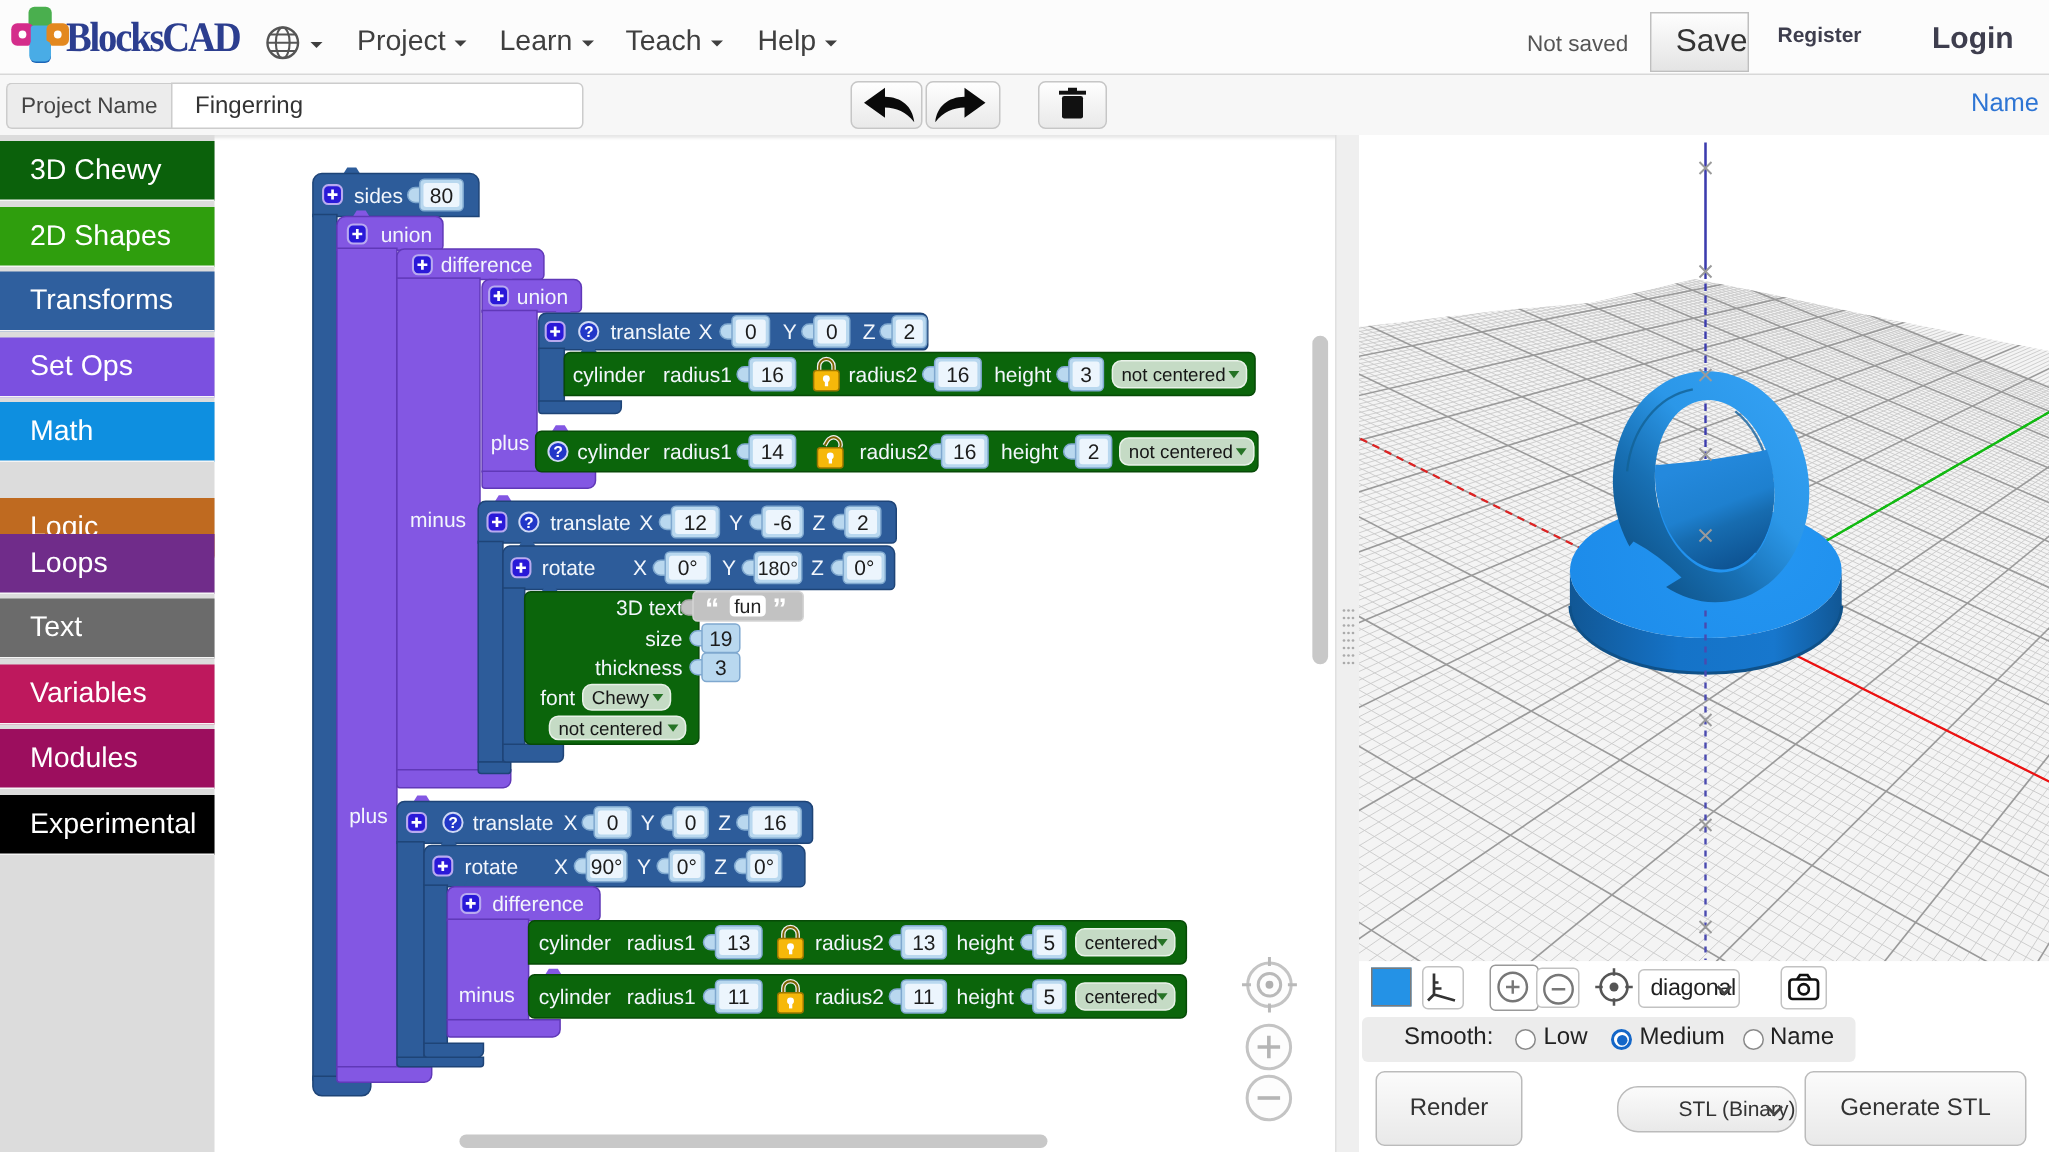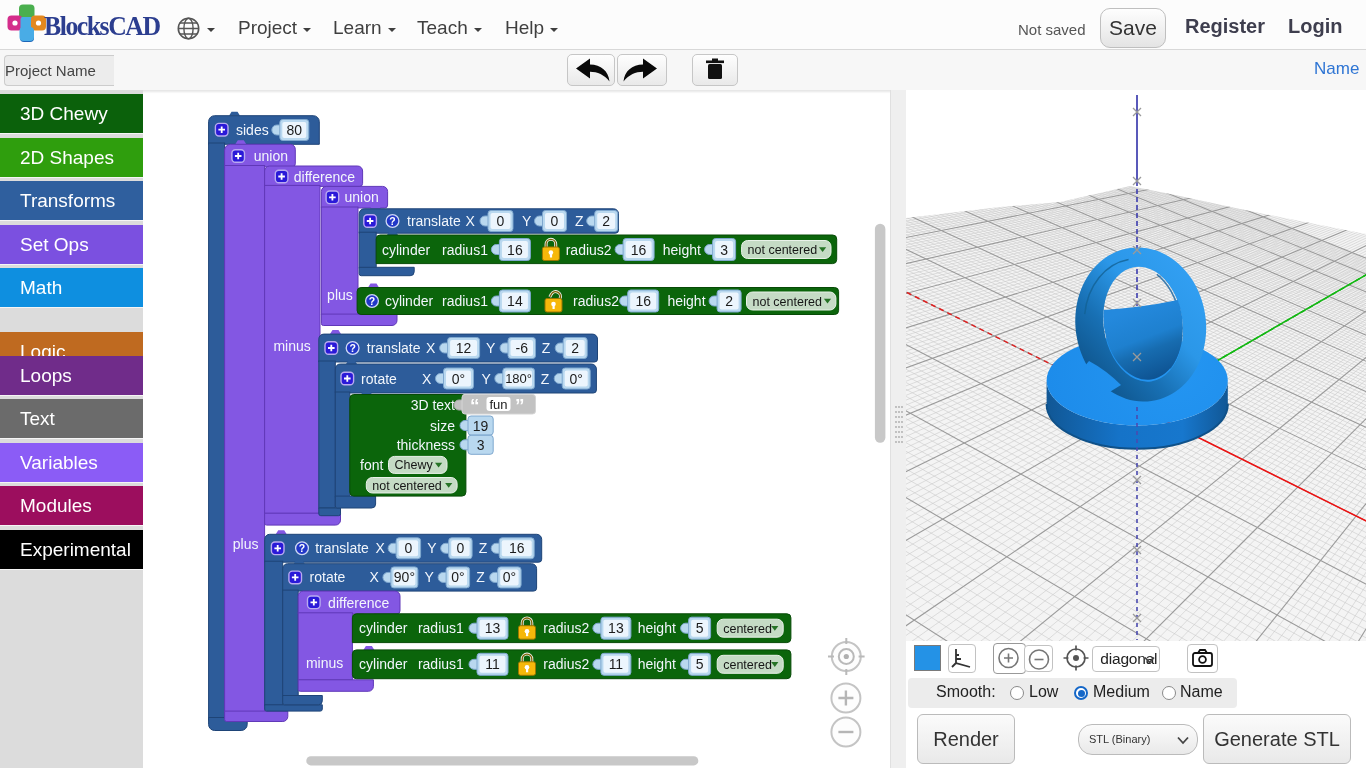--- a/index.html
+++ b/index.html
@@ -1,34 +1,34 @@
 <!DOCTYPE html>
 <html><head><meta charset="utf-8"><style>
 * { margin:0; padding:0; box-sizing:border-box; }
 html,body { width:1366px; height:768px; overflow:hidden; font-family:"Liberation Sans", sans-serif; background:#fff; }
 .abs { position:absolute; }
 #navbar { left:0; top:0; width:1366px; height:50px; background:#fcfcfc; border-bottom:1px solid #d8d8d8;padding-left:44px; }
 .menuitem { position:absolute; top:17px; font-size:19px; color:#3f3f3f; }
 .caret { display:inline-block; width:0; height:0; border-left:4.5px solid transparent; border-right:4.5px solid transparent; border-top:4.5px solid #3f3f3f; vertical-align:middle; margin-left:6px; margin-top:2px; }
 #bar2 { left:0; top:50px; width:1366px; height:40px; background:#f7f7f7; box-shadow:0 2px 2px rgba(0,0,0,0.10); }
-#pnlabel { left:4px; top:5px; width:110px; height:31px; background:#ececec; border:1px solid #ccc; border-right:none; border-radius:4px 0 0 4px; font-size:15px; color:#444; line-height:29px; }
+#pnlabel { left:4px; top:5px; width:110px; height:31px; background:#ececec; border:1px solid #ccc; border-right:none; border-radius:4px 0 0 4px; font-size:15px; color:#444; text-align:center; line-height:29px; }
 #pninput { left:114px; top:5px; width:275px; height:31px; background:#fff; border:1px solid #ccc; border-radius:0 4px 4px 0; font-size:16px; color:#333; line-height:29px; padding-left:15px; }
 .tbtn { position:absolute; top:4px; height:32px; background:linear-gradient(#fefefe,#e9e9e9); border:1px solid #c6c6c6; border-radius:5px; }
 #tabblocks { left:1222px; top:3px; width:75px; height:31px; background:#e8e8e8; border-radius:4px; font-size:17px; color:#333; text-align:center; line-height:31px;margin-top:42px; }
 #tabcode { left:1314px; top:3px; width:40px; height:31px; font-size:17px; color:#2e75d4; text-align:center; line-height:31px; }
 #toolbox { left:0; top:90px; width:143px; height:678px; background:#dcdcdc; }
 .cat { position:absolute; left:0; width:143px; height:40px; color:#fff; font-size:19px; line-height:40px; padding-left:20px; border-bottom:1px solid #f5f5f5; }
 #divider { left:890px; top:90px; width:16px; height:678px; background:#efefef; border-left:1px solid #e0e0e0; }
 #viewport { left:906px; top:90px; width:460px; height:551px; background:#fff; overflow:hidden; }
 
 .ctl { position:absolute; background:#fff; border:1px solid #c2c2c2; border-radius:4px; }
 #smoothbar { left:908px; top:678px; width:329px; height:30px; background:#ececec; border-radius:4px; }
 .radlab { position:absolute; top:5px; font-size:16px; color:#222; }
 .radio { position:absolute; top:8px; width:14px; height:14px; border-radius:50%; background:#fff; border:1px solid #8a8a8a; }
-.bigbtn { position:absolute; background:linear-gradient(#fbfbfb,#e9e9e9); border:1px solid #bbb; border-radius:6px; font-size:20px; color:#333; text-align:center; }
+.bigbtn { position:absolute; background:linear-gradient(#fbfbfb,#e9e9e9); border:1px solid #bbb; border-radius:6px; font-size:16px; color:#333; text-align:center; }
 </style></head>
 <body>
 
 <div class="abs" id="navbar">
   <svg class="abs" style="left:7px;top:4px" width="40" height="42" viewBox="0 0 40 42">
     <rect x="13" y="14" width="14" height="24" rx="4" fill="#1d66b8"></rect>
     <rect x="12" y="0.5" width="15.5" height="15" rx="4" fill="#4aaf4e"></rect>
     <rect x="0.5" y="11.5" width="15" height="15" rx="4" fill="#d42d8b"></rect>
     <circle cx="8" cy="19" r="2.6" fill="#fff"></circle>
     <rect x="13.5" y="13" width="13" height="14" rx="2" fill="#49ace6"></rect>
@@ -41,27 +41,28 @@
     <circle cx="11.5" cy="11.5" r="10.2" fill="none" stroke="#555" stroke-width="1.6"></circle>
     <ellipse cx="11.5" cy="11.5" rx="4.6" ry="10.2" fill="none" stroke="#555" stroke-width="1.4"></ellipse>
     <path d="M1.3 11.5 h20.4 M2.6 6 h17.8 M2.6 17 h17.8" stroke="#555" stroke-width="1.4" fill="none"></path>
   </svg>
   <span class="caret abs" style="left:201px;top:26px"></span>
   <div class="menuitem" style="left:238px">Project<span class="caret"></span></div>
   <div class="menuitem" style="left:333px">Learn<span class="caret"></span></div>
   <div class="menuitem" style="left:417px">Teach<span class="caret"></span></div>
   <div class="menuitem" style="left:505px">Help<span class="caret"></span></div>
   <div class="abs" style="left:1018px;top:21px;font-size:15px;color:#555">Not saved</div>
-  <div class="abs" style="left:1100px;top:8px;width:66px;height:40px;background:linear-gradient(#fefefe,#e4e4e4);border:1px solid #bfbfbf;border-radius:10px;font-size:21px;color:#333;text-align:center;line-height:38px">Save</div>
-  <div class="abs" style="left:1185px;top:15px;font-size:20px;font-weight:bold;color:#3e3e4e">Register</div>
+  <div class="abs" style="left:1100px;top:8px;width:66px;height:40px;background:linear-gradient(#fefefe,#e4e4e4);border:1px solid #bfbfbf;border-radius:0;font-size:21px;color:#333;text-align:right;line-height:38px">Save</div>
+  <div class="abs" style="left:1185px;top:15px;font-size:14px;font-weight:bold;color:#3e3e4e">Register</div>
   <div class="abs" style="left:1288px;top:15px;font-size:20px;font-weight:bold;color:#3e3e4e">Login</div>
 </div>
 
 <div class="abs" id="bar2">
   <div class="abs" id="pnlabel">Project Name</div>
+  <div class="abs" id="pninput">Fingerring</div>
   <div class="tbtn" style="left:567px;width:48px">
     <svg width="46" height="30" viewBox="0 0 46 30">
         <path d="M8 13.5 L22 3.5 V9.5 C33 9.7 40.5 16 41.5 26.5 C36 19.5 29.5 16.8 22 16.7 V23.5 Z" fill="#0a0a0a"></path>
       </svg>
   </div>
   <div class="tbtn" style="left:617px;width:50px">
     <svg width="48" height="30" viewBox="0 0 48 30" style="transform:scaleX(-1)">
         <path d="M9 13.5 L23 3.5 V9.5 C34 9.7 41.5 16 42.5 26.5 C37 19.5 30.5 16.8 23 16.7 V23.5 Z" fill="#0a0a0a"></path>
       </svg>
   </div>
@@ -78,21 +79,21 @@
 
 <div class="abs" id="toolbox"></div>
 <div class="cat abs" style="top:94px;background:#0b610b">3D Chewy</div>
 <div class="cat abs" style="top:137.6px;background:#2f9e0d">2D Shapes</div>
 <div class="cat abs" style="top:181.2px;background:#2f5f9e">Transforms</div>
 <div class="cat abs" style="top:224.79999999999998px;background:#7b50e0">Set Ops</div>
 <div class="cat abs" style="top:268.4px;background:#0e8fe0">Math</div>
 <div class="cat abs" style="top:332px;background:#bf6a20">Logic</div>
 <div class="cat abs" style="top:355.6px;background:#702c8a">Loops</div>
 <div class="cat abs" style="top:399.20000000000005px;background:#6b6b6b">Text</div>
-<div class="cat abs" style="top:442.80000000000007px;background:#8b5cf6">Variables</div>
+<div class="cat abs" style="top:442.80000000000007px;background:#be185d">Variables</div>
 <div class="cat abs" style="top:486.4000000000001px;background:#9c0e5e">Modules</div>
 <div class="cat abs" style="top:530.0000000000001px;background:#000000">Experimental</div>
 
 <svg class="abs" style="left:143px;top:90px" width="747" height="678" viewBox="143 90 747 678">
 <path d="M229 115.7 l2.5 -4 h6 l2.5 4 z" fill="#2d5c9a"></path>
     <path d="M214.6 115.7 H313.3 A6 6 0 0 1 319.3 121.7 V144.3 H208.6 V121.7 A6 6 0 0 1 214.6 115.7 Z" fill="#2d5c9a" stroke="#1e4477" stroke-width="1"></path>
     <rect x="208.6" y="143" width="16" height="577" fill="#2d5c9a" stroke="#1e4477" stroke-width="1"></rect>
     <path d="M208.6 717.5 H247.2 V724.5 A6 6 0 0 1 241.2 730.5 H214.6 A6 6 0 0 1 208.6 724.5 V717.5 Z" fill="#2d5c9a" stroke="#1e4477" stroke-width="1"></path>
     <rect x="215.4" y="123.4" width="12.6" height="12.6" rx="3.5" fill="#2a19d8" stroke="#b9aaf0" stroke-width="1.4"></rect>
     <path d="M221.70000000000002 126.4 v6.6 M218.4 129.70000000000002 h6.6" stroke="#ffffff" stroke-width="1.8"></path>
@@ -899,18 +900,18 @@
   <div class="radio" style="left:102px"></div>
     <div class="radlab" style="left:121px">Low</div>
   <div class="radio" style="left:166px;border:2px solid #1467c8"></div>
   <div class="abs" style="left:170px;top:12px;width:7px;height:7px;border-radius:50%;background:#1467c8"></div>
   <div class="radlab" style="left:185px">Medium</div>
   <div class="radio" style="left:254px"></div>
     <div class="radlab" style="left:272px">Name</div>
 </div>
 
 <div class="bigbtn" style="left:917px;top:713.6px;width:98px;height:50px;line-height:48px">Render</div>
-<div class="bigbtn" style="left:1078px;top:723.7px;width:120px;height:31px;font-size:11px;line-height:29px;border-radius:14px;text-align:left;padding-left:10px">STL (Binary)
+<div class="bigbtn" style="left:1078px;top:723.7px;width:120px;height:31px;font-size:14px;line-height:29px;border-radius:14px;text-align:right;padding-left:10px">STL (Binary)
   <svg class="abs" style="right:8px;top:11px" width="12" height="9" viewBox="0 0 12 9">
       <path d="M1 1.5 L6 7 L11 1.5" stroke="#444" stroke-width="1.8" fill="none"></path>
     </svg>
 </div>
 <div class="bigbtn" style="left:1203px;top:713.6px;width:148px;height:50px;line-height:48px">Generate STL</div>
 
 </body></html>

